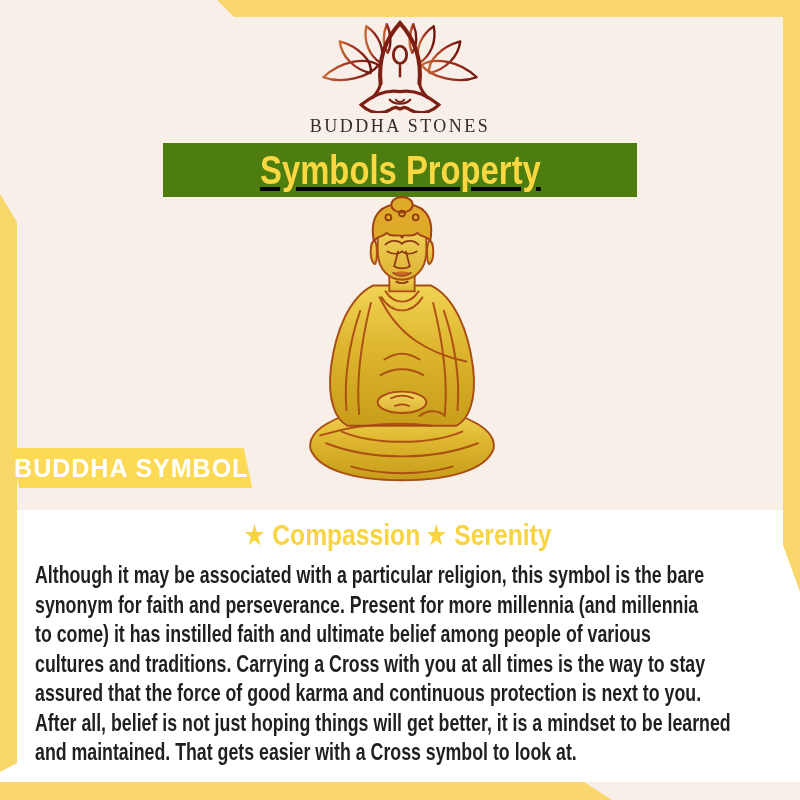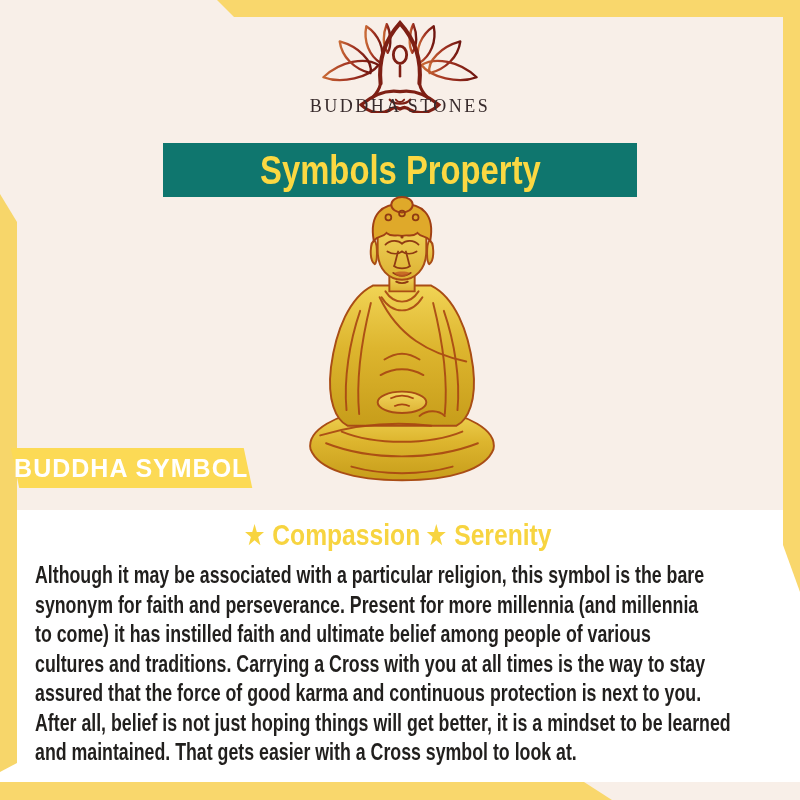--- a/index.html
+++ b/index.html
@@ -3,27 +3,27 @@
 <meta charset="utf-8">
 <style>
   html,body{margin:0;padding:0;background:#e9e2da;}
   .canvas{
     position:relative;width:800px;height:800px;overflow:hidden;
     background:#f8efe8;font-family:"Liberation Sans","DejaVu Sans",sans-serif;
   }
   .frame-layer{position:absolute;left:0;top:0;z-index:6;pointer-events:none;}
   .logo-wrap{position:absolute;left:318px;top:19px;width:164px;height:94px;z-index:2;}
   .brand-name{
-    position:absolute;left:0;top:96px;width:800px;text-align:center;z-index:2;
+    position:absolute;left:0;top:116px;width:800px;text-align:center;z-index:2;
     font-family:"Liberation Serif","DejaVu Serif",serif;font-size:18px;font-weight:400;
     letter-spacing:2.5px;color:#382b2c;
   }
   .title-box{
     position:absolute;left:163px;top:143px;width:474px;height:54px;z-index:2;
-    background:#0f766e;display:flex;align-items:center;justify-content:center;
+    background:#4d7c0f;display:flex;align-items:center;justify-content:center;text-decoration:underline;
   }
   .title-text{
     font-weight:bold;font-size:41px;color:#fbd842;letter-spacing:0px;
     transform:scaleX(0.8);transform-origin:center center;white-space:nowrap;
   }
   .statue-wrap{position:absolute;left:284px;top:196px;width:236px;height:292px;z-index:2;}
   .ribbon{
     position:absolute;left:15px;top:448px;width:233px;height:40px;z-index:7;
     background:#fcda55;transform:skewX(12deg);transform-origin:center center;
     display:flex;align-items:center;justify-content:center;

